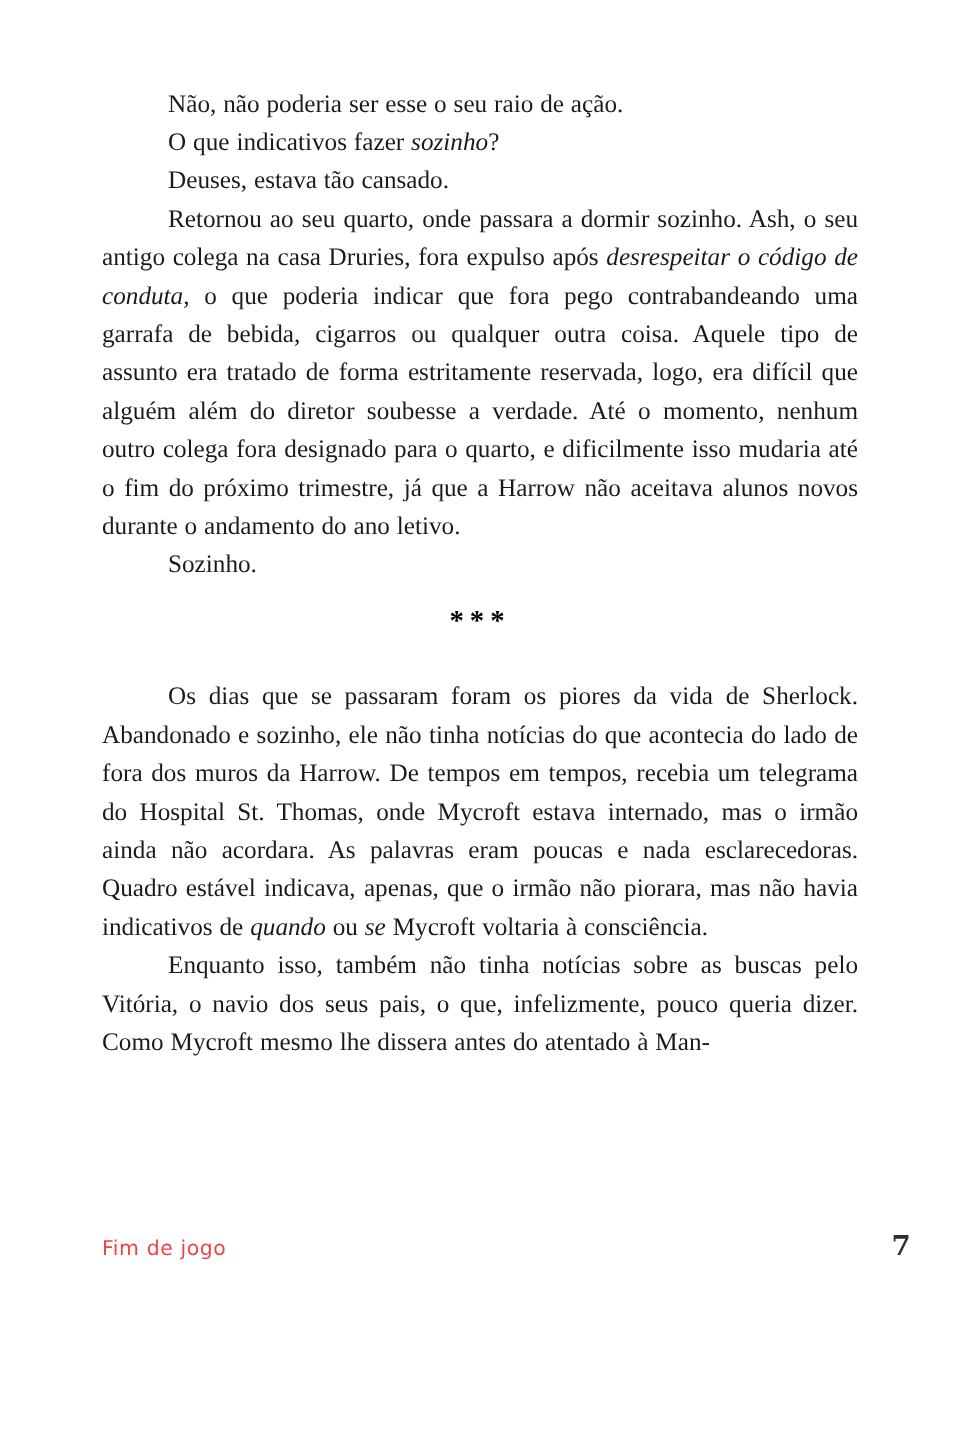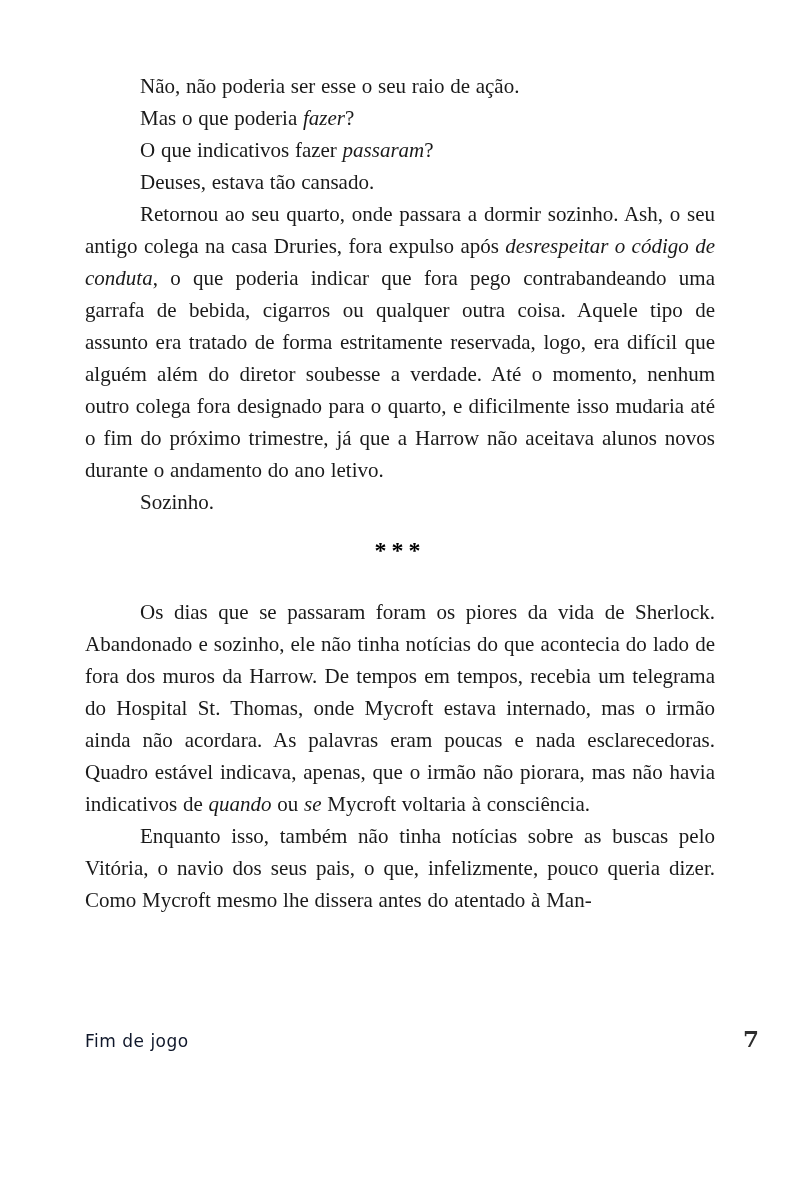--- a/index.html
+++ b/index.html
@@ -50,38 +50,37 @@
     right: 40px;
     bottom: 32px;
     display: flex;
     justify-content: space-between;
     align-items: baseline;
   }
   .running-title {
     font-family: "DejaVu Sans", sans-serif;
     font-size: 17px;
     letter-spacing: 0.5px;
-    color: #0f172a;
+    color: #ef4444;
   }
   .page-number {
     font-family: "DejaVu Serif", serif;
     font-size: 23px;
     font-weight: 700;
     color: #2e2e2e;
   }
 </style>
 </head>
 <body>
 
 <div class="page">
 
   <div class="text-block">
       <p class="para"><span>Não, não poderia ser esse o seu raio de ação.</span></p>
-      <p class="para"><span>Mas o que poderia </span><em>fazer</em><span>?</span></p>
-      <p class="para"><span>O que indicativos fazer </span><em>passaram</em><span>?</span></p>
+      <p class="para"><span>O que indicativos fazer </span><em>sozinho</em><span>?</span></p>
       <p class="para"><span>Deuses, estava tão cansado.</span></p>
       <p class="para"><span>Retornou ao seu quarto, onde passara a dormir sozinho. Ash, o seu antigo colega na casa Druries, fora expulso após </span><em>desrespeitar o código de conduta</em><span>, o que poderia indicar que fora pego contrabandeando uma garrafa de bebida, cigarros ou qualquer outra coisa. Aquele tipo de assunto era tratado de forma estritamente reservada, logo, era difícil que alguém além do diretor soubesse a verdade. Até o momento, nenhum outro colega fora designado para o quarto, e dificilmente isso mudaria até o fim do próximo trimestre, já que a Harrow não aceitava alunos novos durante o andamento do ano letivo.</span></p>
       <p class="para"><span>Sozinho.</span></p>
       <div class="divider">***</div>
       <p class="para"><span>Os dias que se passaram foram os piores da vida de Sherlock. Abandonado e sozinho, ele não tinha notícias do que acontecia do lado de fora dos muros da Harrow. De tempos em tempos, recebia um telegrama do Hospital St. Thomas, onde Mycroft estava internado, mas o irmão ainda não acordara. As palavras eram poucas e nada esclarecedoras. Quadro estável indicava, apenas, que o irmão não piorara, mas não havia indicativos de </span><em>quando</em><span> ou </span><em>se</em><span> Mycroft voltaria à consciência.</span></p>
       <p class="para"><span>Enquanto isso, também não tinha notícias sobre as buscas pelo Vitória, o navio dos seus pais, o que, infelizmente, pouco queria dizer. Como Mycroft mesmo lhe dissera antes do atentado à Man-</span></p>
     </div>
 
   <div class="footer">
     <span class="running-title">Fim de jogo</span>

